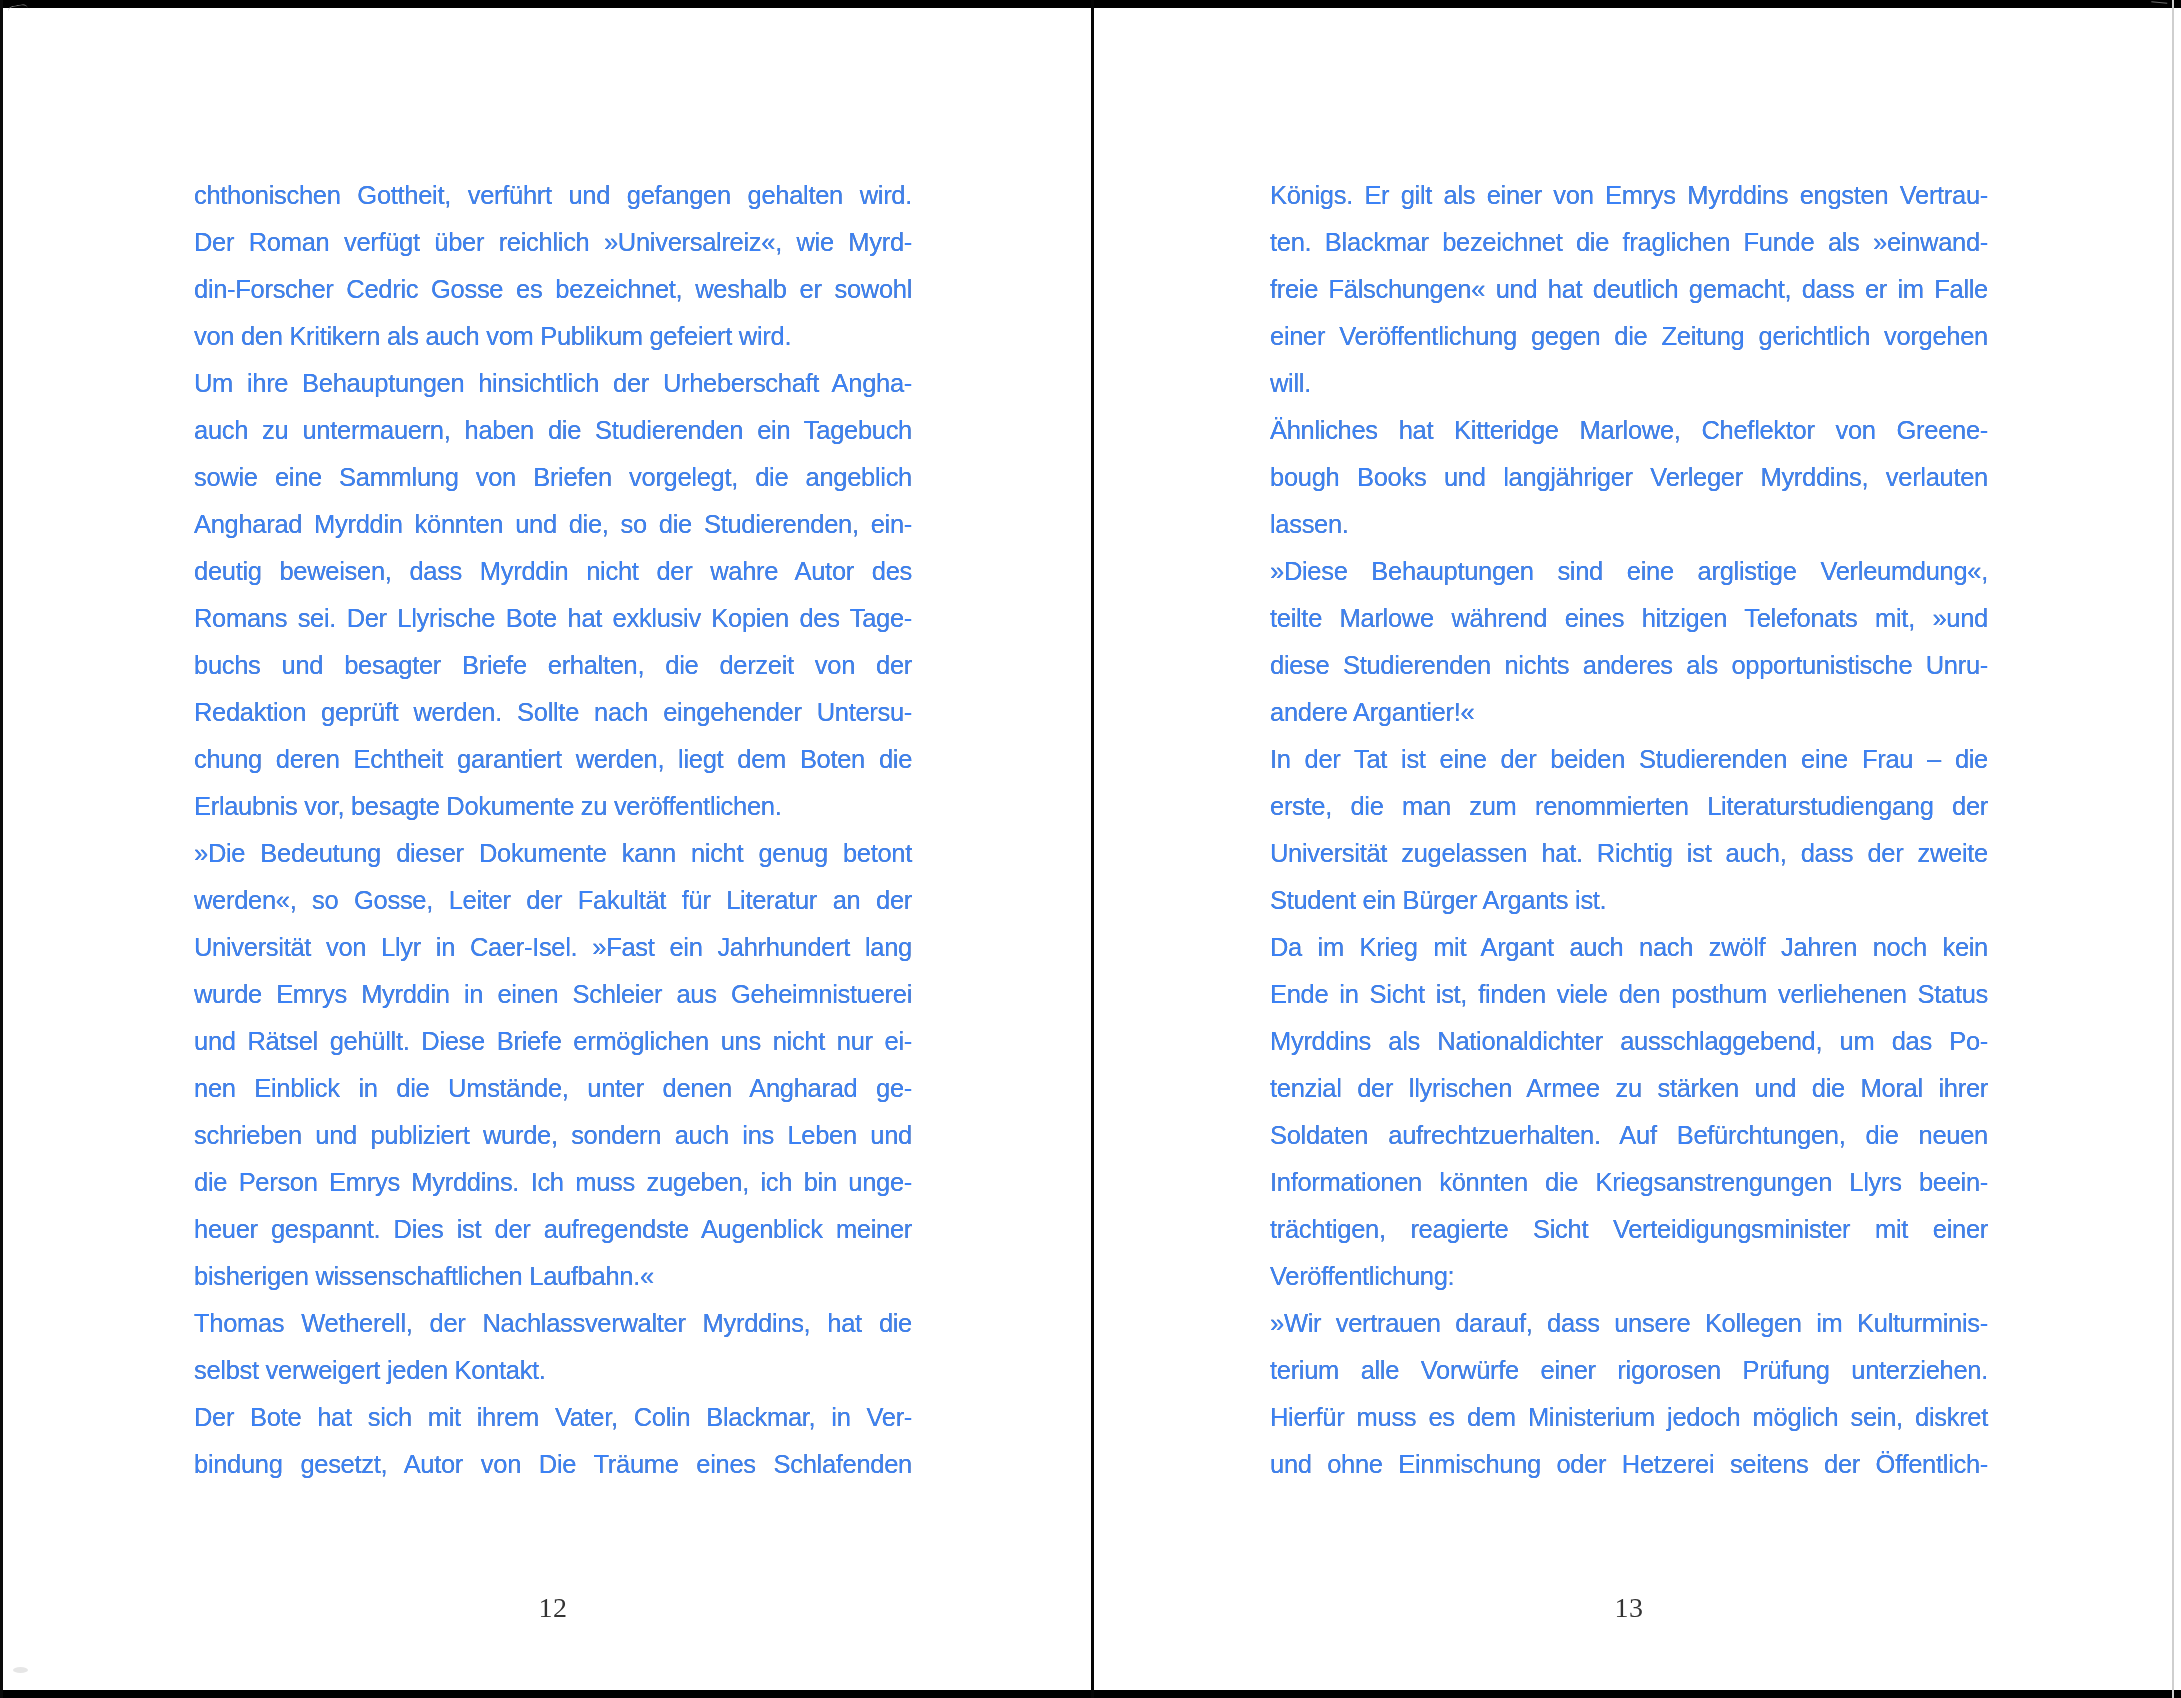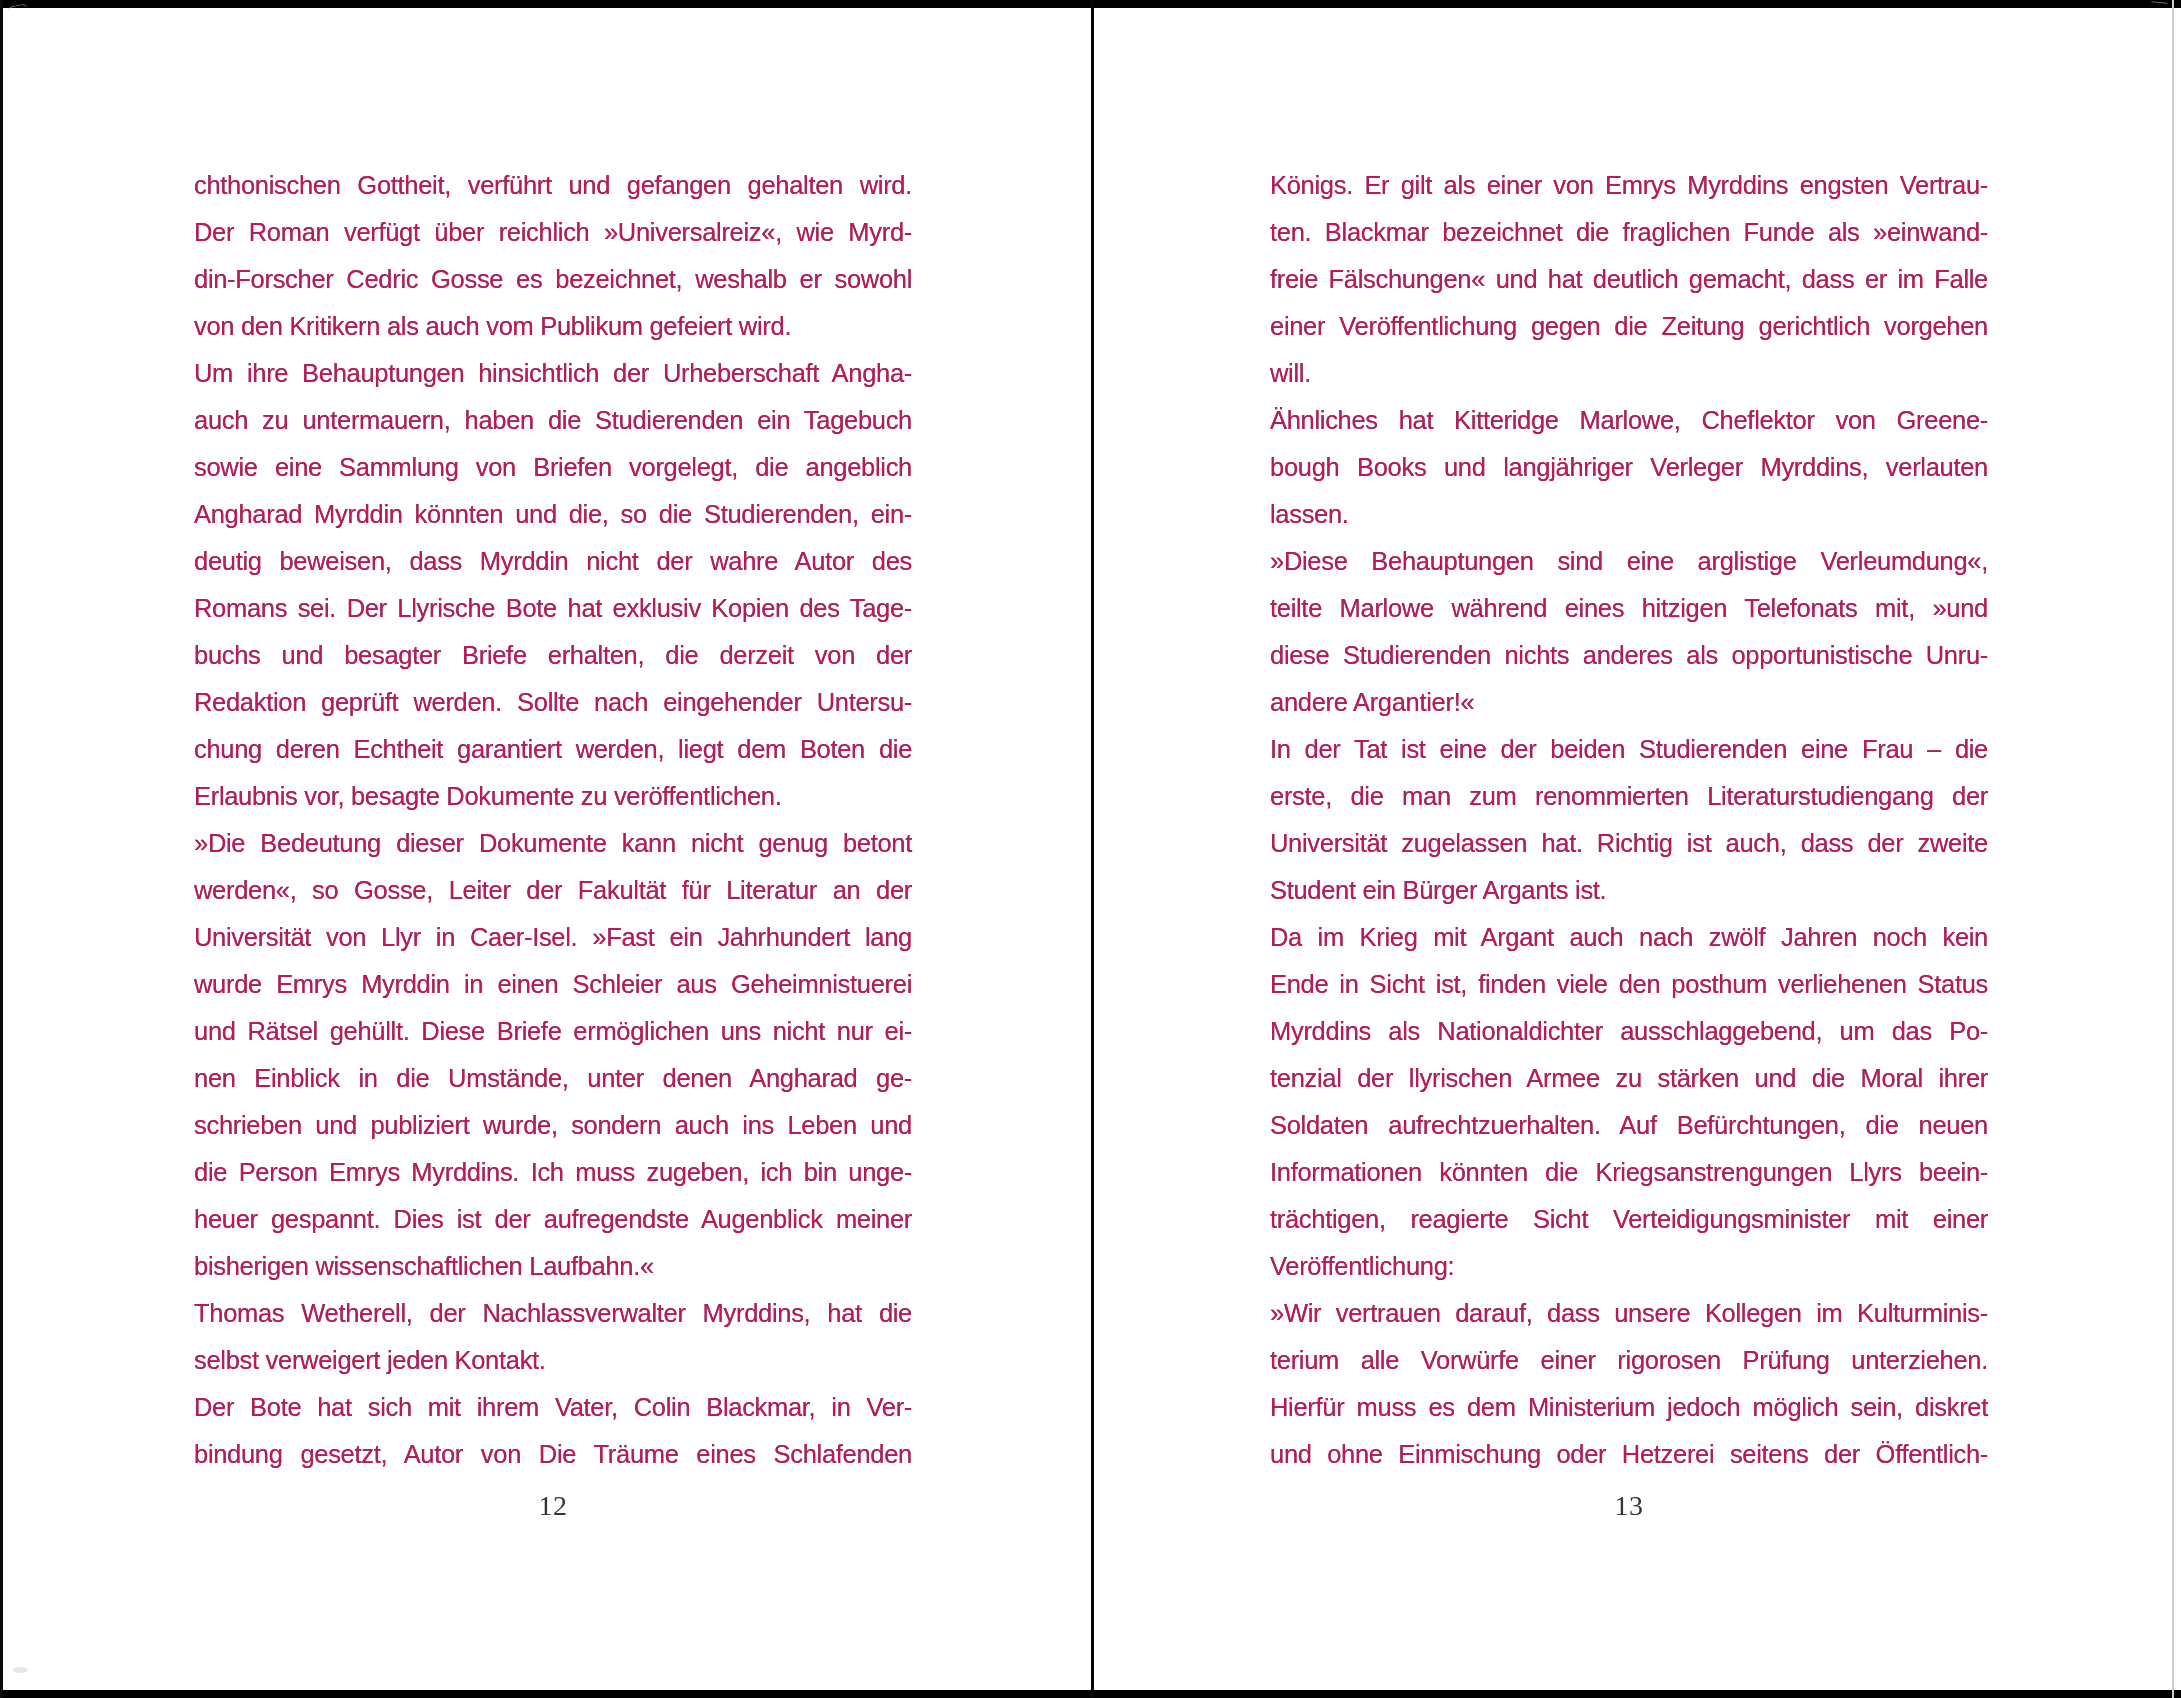--- a/index.html
+++ b/index.html
@@ -16,40 +16,40 @@
   .frame-bar.bottom { top: 1690px; height: 8.2px; }
   .edge-left { position: absolute; left: 0; top: 0; width: 2.7px; height: 1698px; background: #0a0a0a; }
   .edge-right { position: absolute; left: 2172px; top: 0; width: 1.8px; height: 1698px; background: #cfcfcf; }
   .gutter-line { position: absolute; left: 1091px; top: 0; width: 2.7px; height: 1698px; background: #050505; }
 
   .page { position: absolute; top: 0; height: 1698px; background: transparent; }
   .page.left  { left: 0; width: 1091px; }
   .page.right { left: 1093px; width: 1089px; }
 
   .textcol {
-    position: absolute; top: 162px; width: 718px;
-    color: #be185d;
+    position: absolute; top: 172px; width: 718px;
+    color: #3b82f6;
     font-size: 25.5px;
     letter-spacing: -0.012em;
     text-shadow: 0 0 0.6px rgba(22,22,22,0.65);
   }
   .page.left  .textcol { left: 194px; }
   .page.right .textcol { left: 177px; }
 
   .line {
     height: 47px; line-height: 47px;
     text-align: justify;
     text-align-last: justify;
     white-space: normal;
   }
   .line.nj { text-align-last: left; }
   .line .it { }
 
   .pagenum {
-    position: absolute; top: 1490px; width: 718px;
+    position: absolute; top: 1592px; width: 718px;
     text-align: center;
     font-family: "Liberation Serif", serif;
     font-size: 28px;
     color: #343434;
     text-shadow: none;
     letter-spacing: 0.02em;
   }
   .page.left  .pagenum { left: 194px; }
   .page.right .pagenum { left: 177px; }
 

